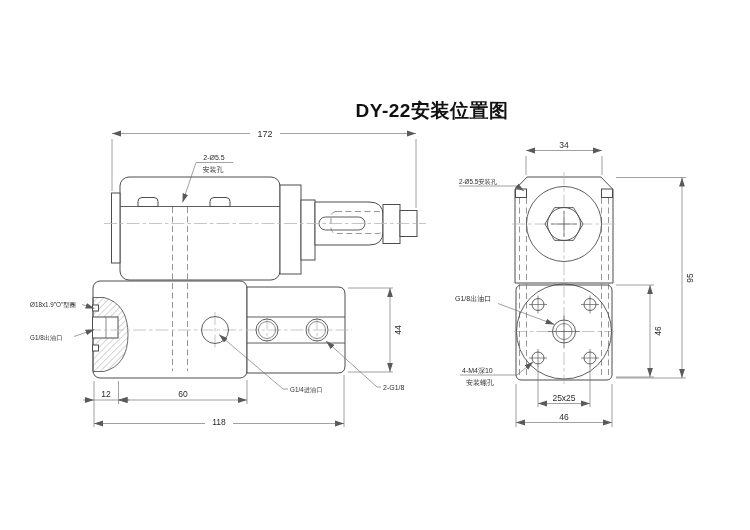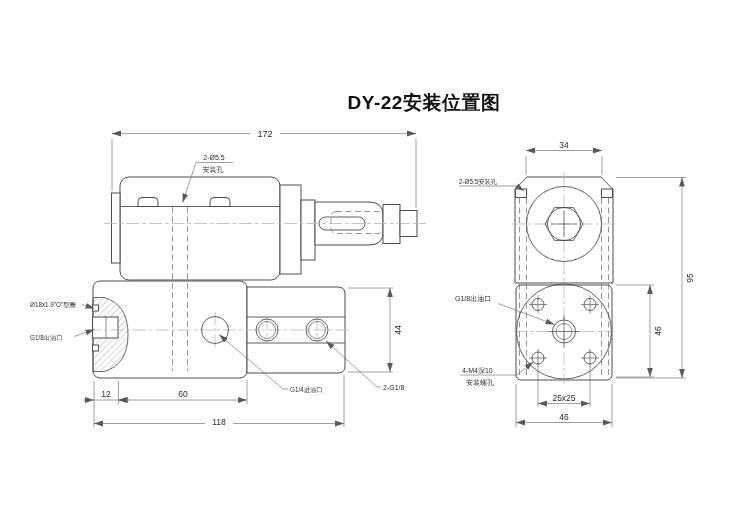--- a/index.html
+++ b/index.html
@@ -1,19 +1,19 @@
 <!DOCTYPE html>
 <html><head>
 <meta charset="utf-8">
 <style>
   html,body{margin:0;padding:0;background:#fff;}
   .page{position:relative;width:750px;height:530px;background:#ffffff;overflow:hidden;
         font-family:"Liberation Sans",sans-serif;}
   .title{position:absolute;left:420px;top:86px;transform:translateX(-50%);
-         margin:4px;font-size:19px;font-weight:bold;color:#111;white-space:nowrap;
+         margin:12px;font-size:19px;font-weight:bold;color:#111;white-space:nowrap;
          font-family:"Liberation Sans",sans-serif;letter-spacing:0.5px;}
   svg{position:absolute;left:0;top:0;}
   .ol{fill:#ffffff;stroke:#4d4d4d;stroke-width:1;}
   .ln{stroke:#4d4d4d;stroke-width:0.9;fill:none;}
   .thin{stroke:#5a5a5a;stroke-width:0.7;fill:none;}
   .circ{fill:none;stroke:#4d4d4d;stroke-width:0.9;}
   .hid{stroke:#7a7a7a;stroke-width:0.8;fill:none;stroke-dasharray:6 3.5;}
   .cl{stroke:#b8b8b8;stroke-width:0.8;fill:none;stroke-dasharray:13 3 3.5 3;}
   .dim{stroke:#6e6e6e;stroke-width:0.65;fill:none;}
   .dimt{font-family:"Liberation Sans",sans-serif;font-size:8.5px;fill:#2b2b2b;}

